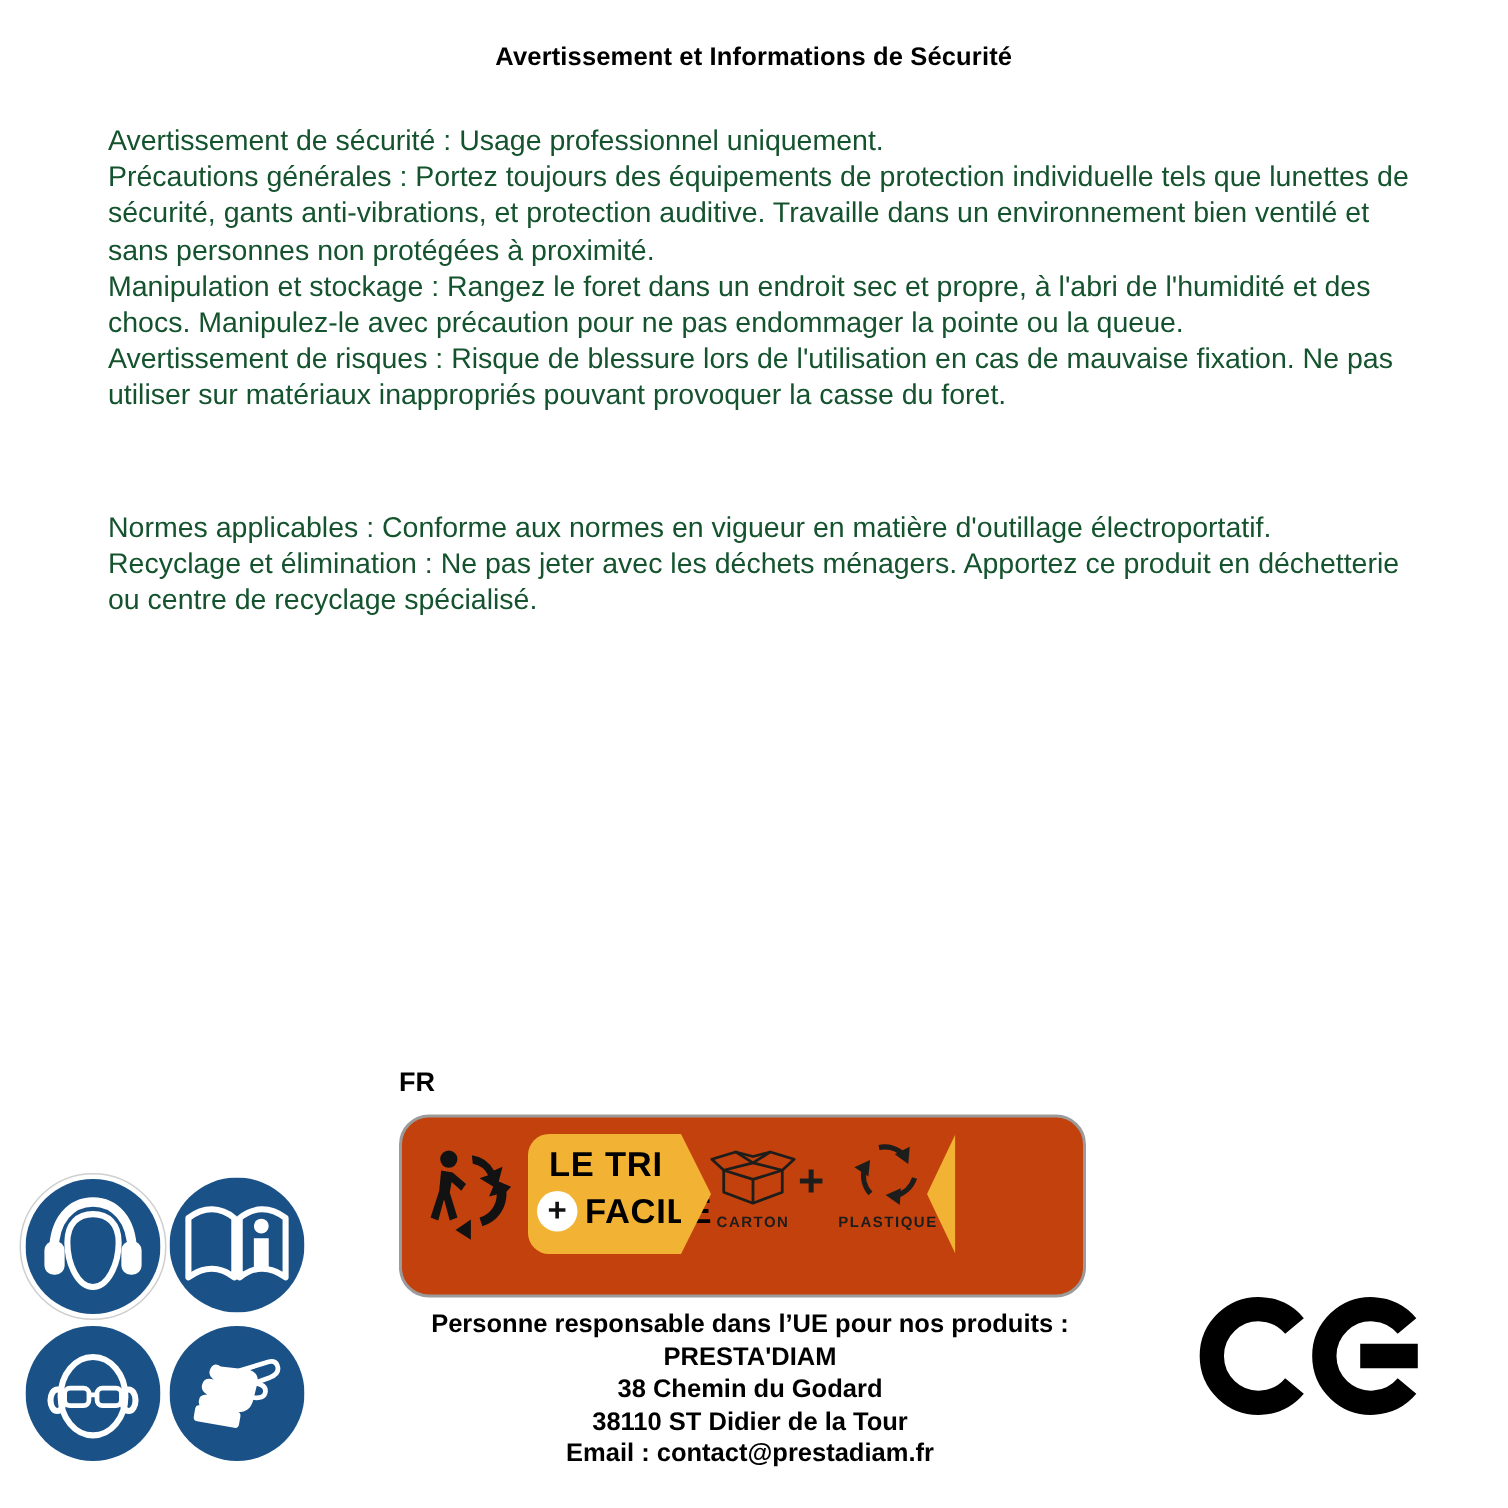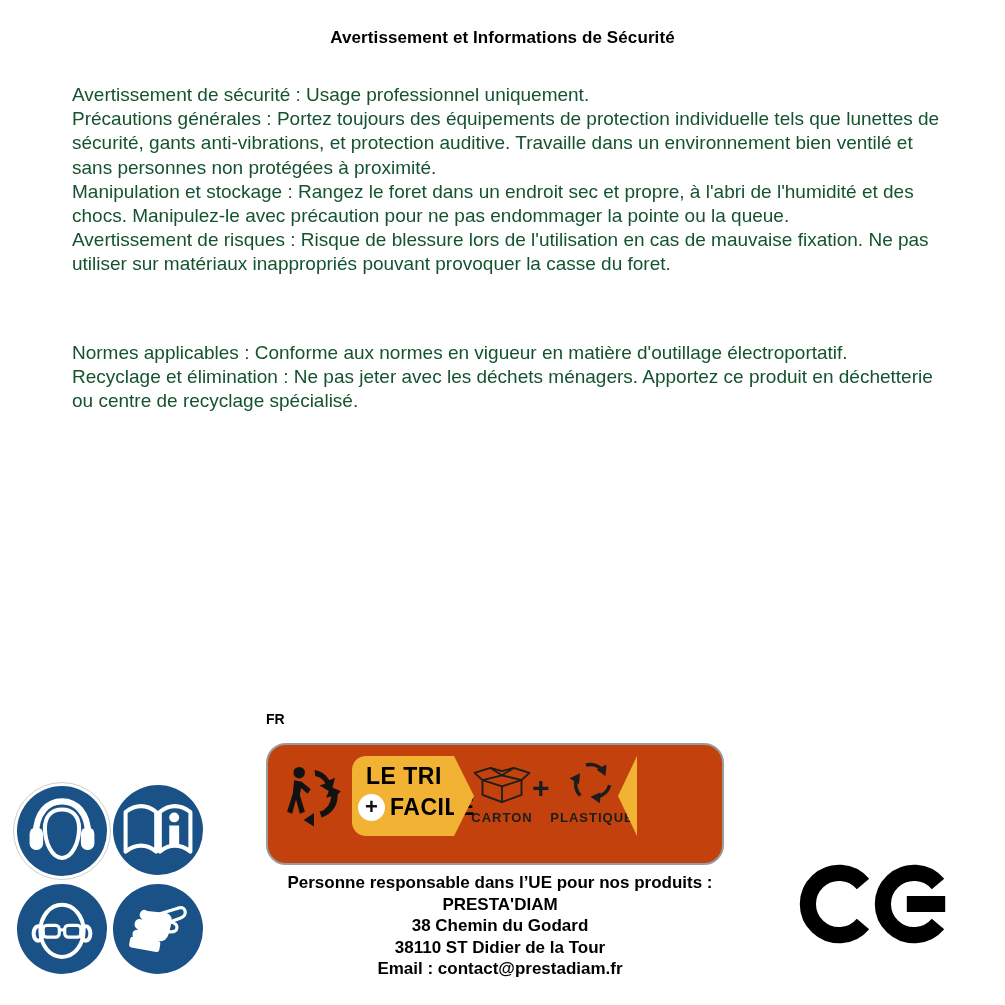--- a/index.html
+++ b/index.html
@@ -11,21 +11,21 @@
     text-align:center; font-weight:bold; font-size:17px; letter-spacing:.1px;
   }
 
   .safety-text{
     position:absolute; left:72px; top:83px; width:880px;
     font-size:19px; line-height:24.2px; color:#14532d;
   }
   .safety-text .para + .para{ margin-top:64px; }
 
   
-  .fr-code{ position:absolute; left:266px; top:711px; font-weight:bold; font-size:14px; }
+  .fr-code{ position:absolute; left:266px; top:711px; font-weight:bold; font-size:18px; }
   .tri-label{
     position:absolute; left:266px; top:731px; width:458px; height:122px;
     background:#c2410c; border:2px solid #9b9b9b; border-radius:20px;margin-top:12px;
   }
   .triman{ position:absolute; left:12px; top:13px; width:64px; height:78px; }
   .tri-banner{
     position:absolute; left:84px; top:11px; width:102px; height:80px;
     background:var(--yellow); border-radius:14px 0 0 14px;
   }
   .tri-banner-point{
@@ -35,21 +35,21 @@
   .tri-banner .l1{ position:absolute; left:14px; top:7px; font-weight:bold; font-size:23px; letter-spacing:.5px; }
   .tri-banner .plus-circle{
     position:absolute; left:6px; top:38px; width:27px; height:27px; border-radius:50%;
     background:#fff; color:#111; font-weight:bold; font-size:22px; line-height:26px; text-align:center;
   }
   .tri-banner .l2{ position:absolute; left:38px; top:38px; font-weight:bold; font-size:23px; letter-spacing:.5px; }
   .material{ position:absolute; top:12px; width:84px; text-align:center; }
   .material.carton{ left:192px; }
   .material.plastique{ left:282px; }
   .material svg{ display:block; margin:0 auto; }
-  .material .mat-label{ font-weight:bold; font-size:13px; letter-spacing:1px; margin-top:3px; color:#1d1d1b; }
+  .material .mat-label{ font-weight:bold; font-size:10px; letter-spacing:1px; margin-top:3px; color:#1d1d1b; }
   .mat-plus{ position:absolute; left:264px; top:26px; font-weight:bold; font-size:30px; color:#1d1d1b; }
   .bac-block{
     position:absolute; left:368px; top:11px; width:86px; height:80px;
     background:var(--yellow); border-radius:0 14px 14px 0;
   }
   .bac-point{
     position:absolute; left:350px; top:11px; width:19px; height:80px;
     background:var(--yellow); clip-path:polygon(100% 0,0 50%,100% 100%);
   }
   .bac-block svg{ position:absolute; left:12px; top:3px; }

